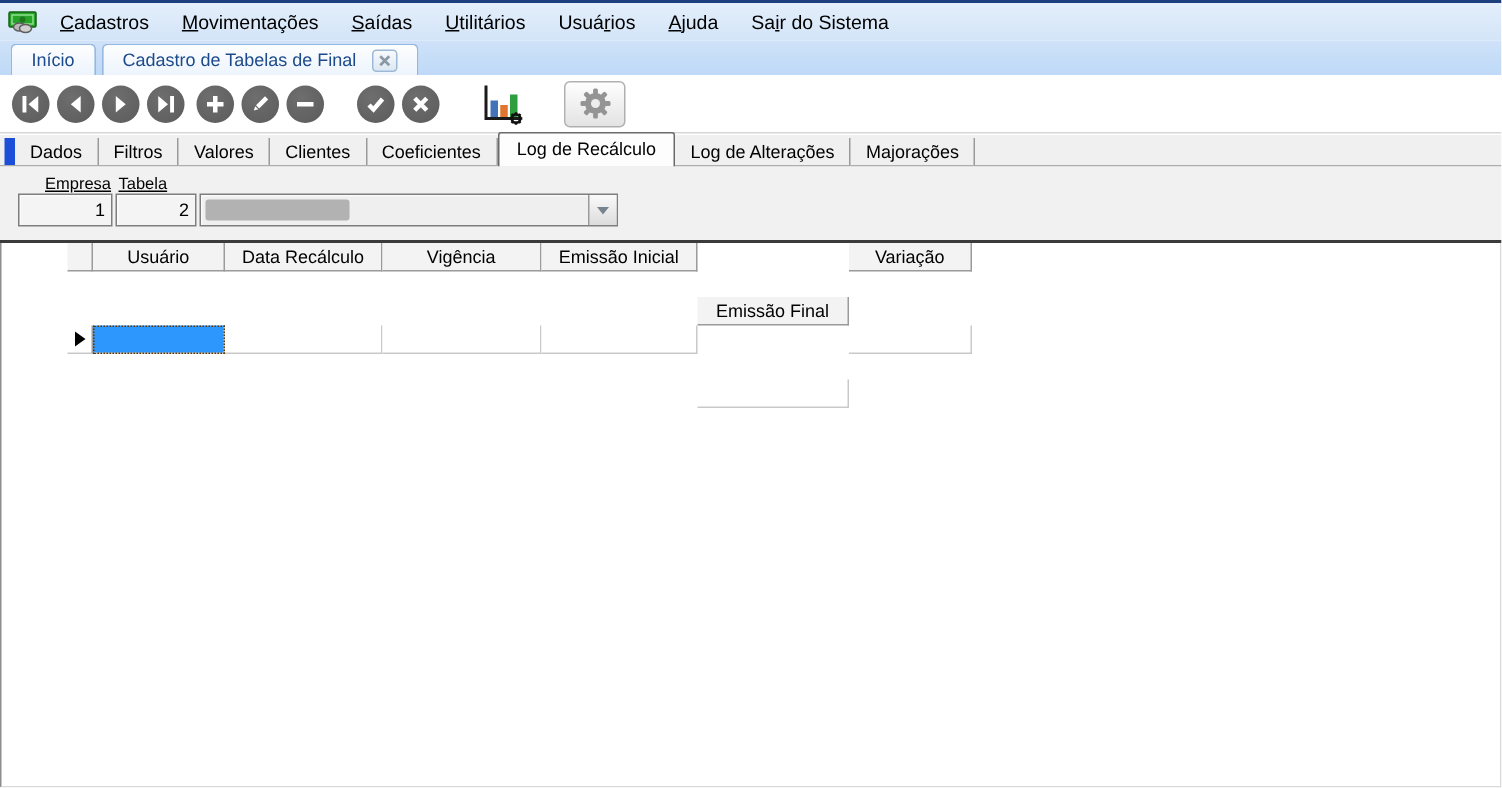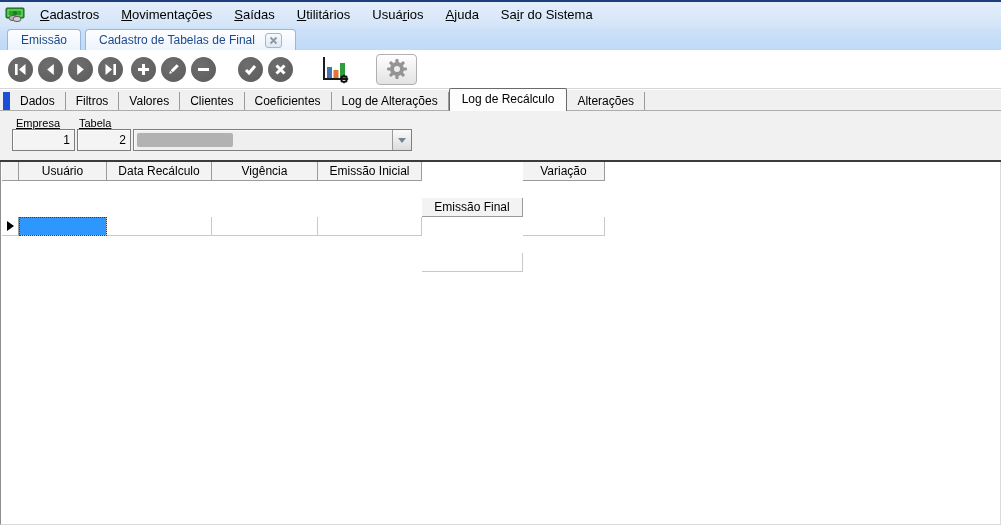--- a/index.html
+++ b/index.html
@@ -100,21 +100,21 @@
     width:0;height:0;border-left:4px solid transparent;border-right:4px solid transparent;
     border-top:5px solid #76848f;
   }
   
   .dark-line{position:absolute;top:160px;left:0;width:1001px;height:2px;background:#3b3b3b;}
   .grid-area{
     position:absolute;top:162px;left:0;right:0;bottom:0;background:#ffffff;box-sizing:border-box;
     border-left:1px solid #8e8e8e;border-right:1px solid #dadada;border-bottom:1px solid #dadada;
   }
   .grid-table{position:absolute;left:1px;top:0;}
-  .g-row{display:flex;}
+  .g-row{display:flex;padding-left:43px;}
   .g-h{
     height:19px;box-sizing:border-box;background:#f3f3f3;
     border-right:1px solid #9b9b9b;border-bottom:1px solid #9b9b9b;
     font-size:12px;display:flex;align-items:center;justify-content:center;white-space:nowrap;
   }
   .g-d{
     height:19px;box-sizing:border-box;background:#ffffff;
     border-right:1px solid #c9c9c9;border-bottom:1px solid #c9c9c9;
   }
   .g-ind{border-right:1px solid #9b9b9b;display:flex;align-items:center;justify-content:center;}
@@ -169,21 +169,21 @@
     </div>
   <div class="menu-item">
       <span class="mi-part">Sa</span>
       <span class="mi-key">i</span>
       <span class="mi-part">r do Sistema</span>
     </div>
 </div>
 
 <div class="doc-tabs">
   <div class="doc-tab">
-    <span>Emissão</span>
+    <span>Início</span>
   </div>
   <div class="doc-tab">
     <span>Cadastro de Tabelas de Final</span>
     <span class="tab-close">
       <svg width="9" height="9" viewBox="0 0 9 9">
         <path d="M1.5 1.5 L7.5 7.5 M7.5 1.5 L1.5 7.5" stroke="#8b98a5" stroke-width="1.8"></path>
       </svg>
     </span>
   </div>
 </div>
@@ -274,27 +274,27 @@
     </svg>
   </div>
 </div>
 
 <div class="page-tabs">
   <div class="ptab">Dados</div>
   <div class="ptab">Filtros</div>
   <div class="ptab">Valores</div>
   <div class="ptab">Clientes</div>
   <div class="ptab">Coeficientes</div>
+  <div class="ptab active">Log de Recálculo</div>
   <div class="ptab">Log de Alterações</div>
-  <div class="ptab active">Log de Recálculo</div>
-  <div class="ptab">Alterações</div>
+  <div class="ptab">Majorações</div>
 </div>
 
 <div class="filter-panel">
-  <div class="f-label" style="left:16px;">Empresa</div>
+  <div class="f-label" style="left:30px;">Empresa</div>
   <div class="f-label" style="left:79px;">Tabela</div>
   <div class="num-box" style="left:12px;width:63px;">1</div>
   <div class="num-box" style="left:77px;width:54px;">2</div>
   <div class="combo">
     <div class="combo-redacted"></div>
     <div class="combo-arrow-btn">
       <div class="arrow-down"></div>
     </div>
   </div>
 </div>

